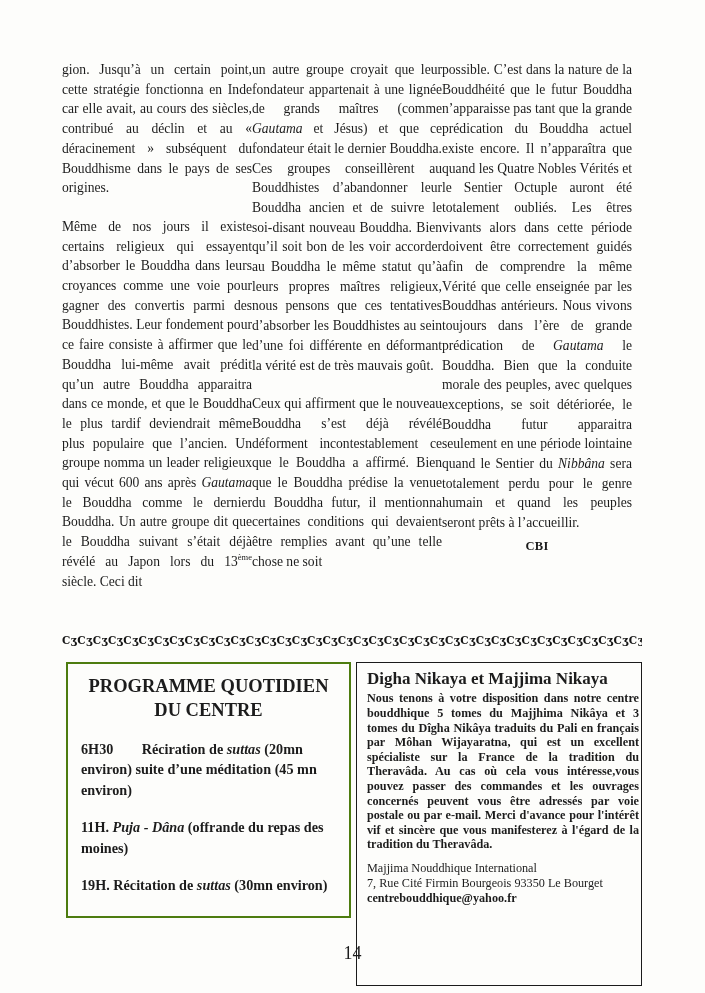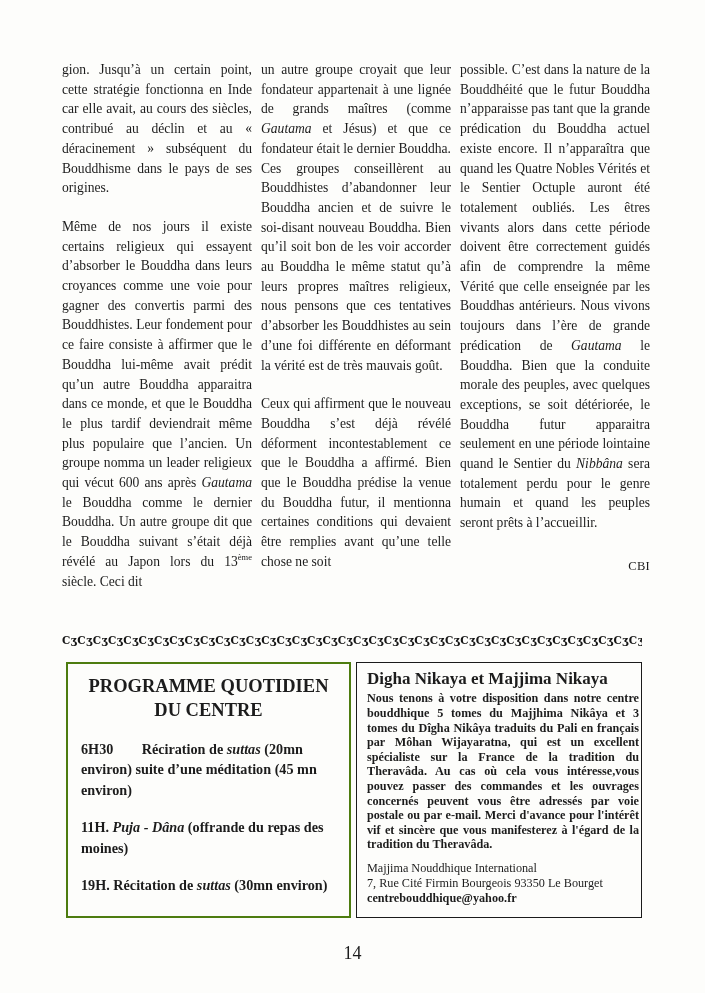--- a/index.html
+++ b/index.html
@@ -10,34 +10,34 @@
     font-family: "Liberation Serif", "DejaVu Serif", serif;
     color: #1c1c1c;
     position: relative;
     overflow: hidden;
   }
   .page { position: absolute; inset: 0; background: #fdfdfb; }
 
   
   .article {
     position: absolute; left: 62px; top: 60px; width: 588px;
-    display: flex; gap: 9px;
+    display: flex; 
   }
   .col {
     width: 190px;
     font-size: 13.6px; line-height: 19.7px;
     text-align: justify;
   }
   .col p { margin: 0 0 19px 0; }
   .col p:last-of-type { margin-bottom: 0; }
   .col i { }
   sup { font-size: 8.5px; vertical-align: super; line-height: 0; }
   .signature {
-    font-weight: normal; font-size: 12.5px; letter-spacing: 0.3px;
-    margin-top: 24px; text-align: right;
+    font-weight: bold; font-size: 12.5px; letter-spacing: 0.3px;
+    margin-top: 4px; text-align: center;
   }
 
   
   .separator {
     position: absolute; left: 62px; top: 634px; width: 580px; height: 17px;
     overflow: hidden; white-space: nowrap;
     font-family: "DejaVu Serif", serif;
     font-size: 10.5px; font-weight: bold; color: #161616;
     letter-spacing: 0.5px;
   }
@@ -56,21 +56,21 @@
   }
   .program-title {
     text-align: center; font-size: 18.5px; line-height: 1.32;
     margin: 2px 0 16px 0;
   }
   .program-box .items p {
     font-size: 14.2px; line-height: 20.5px;
     margin: 16px 0 17px 0; text-align: left;
   }
   .books-box {
-    width: 286px; height: 256px;
+    width: 286px; height: 324px;
     border: 1.5px solid #1b1b1b;
     padding: 5px 2px 4px 10px;
     overflow: hidden;
   }
   .books-title {
     font-weight: bold; font-size: 17px; line-height: 1.2;
     margin: 1px 0 2px 0;
   }
   .books-body {
     font-size: 12.2px; line-height: 14.6px; text-align: justify; font-weight: bold;

